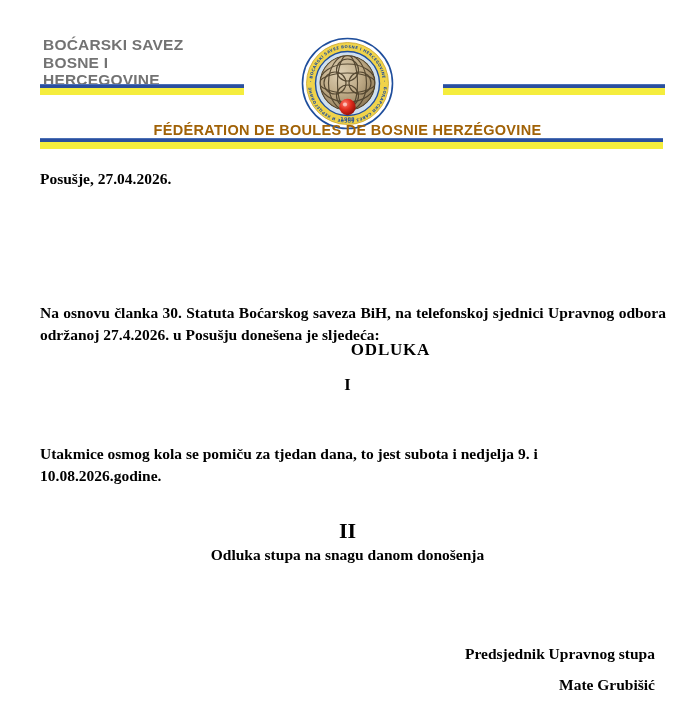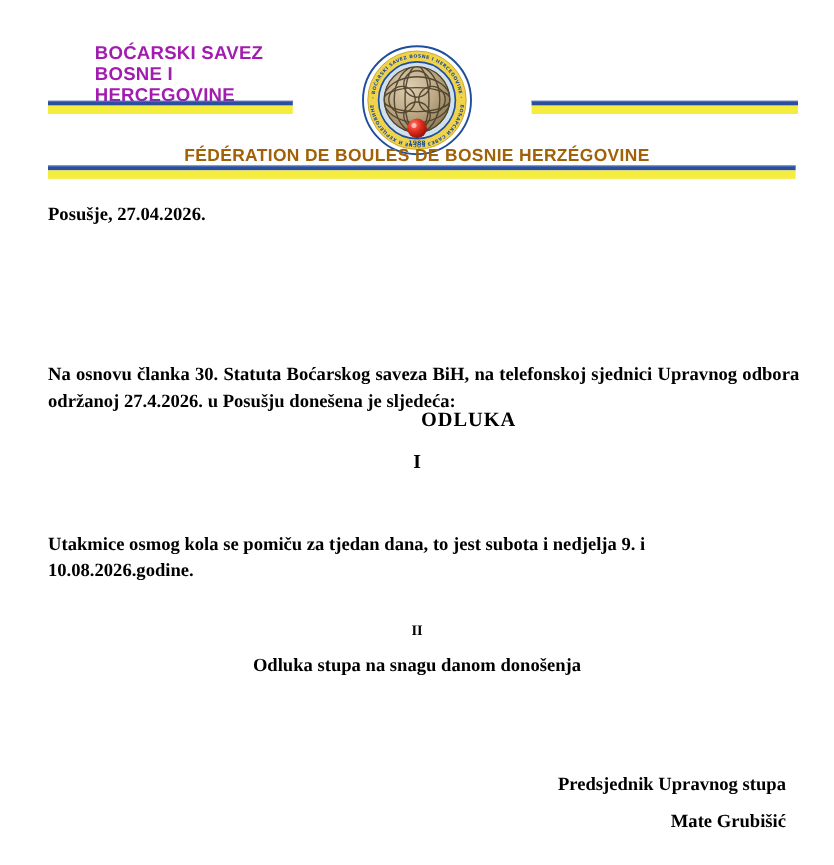--- a/index.html
+++ b/index.html
@@ -40,23 +40,22 @@
     height: 80px;
   }
 
   .lh-title {
     position: absolute;
     font-family: "Liberation Sans", "DejaVu Sans", sans-serif;
     font-weight: bold;
     font-size: 15.5px;
     line-height: 17.5px;
     letter-spacing: 0.2px;
-    color: #a21caf;
+    color: #737373;
     white-space: pre-line;
-    margin-left: 36px;
   }
   .lh-title.left {
     left: 43px;
     top: 8px;
     text-align: left;
   }
   .lh-title.right {
     right: 33px;
     top: 8px;
     text-align: right;
@@ -170,21 +169,21 @@
     line-height: 22px;
     text-align: left;
   }
 
   .sec-two {
     position: absolute;
     left: 0;
     top: 518px;
     width: 695px;
     text-align: center;
-    font-size: 12px;
+    font-size: 22px;
     font-weight: bold;
   }
 
   .clause-two {
     position: absolute;
     left: 0;
     top: 546px;
     width: 695px;
     text-align: center;
     font-size: 15.5px;

